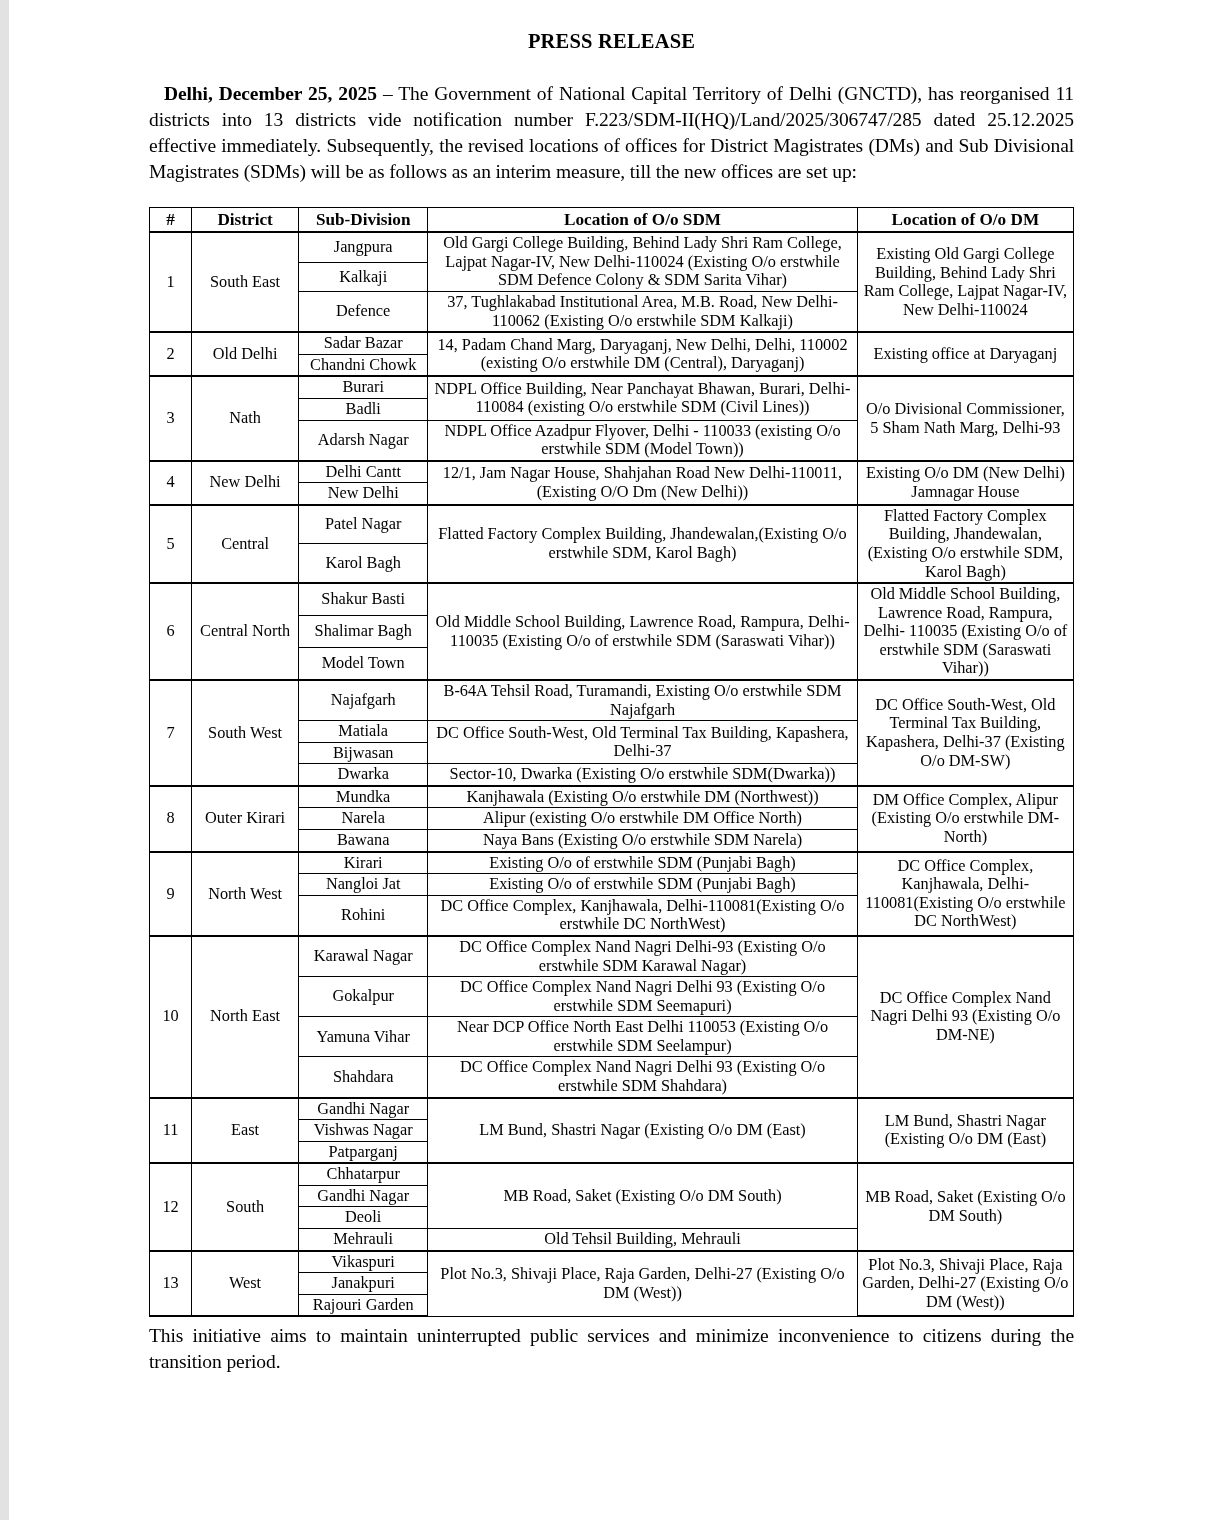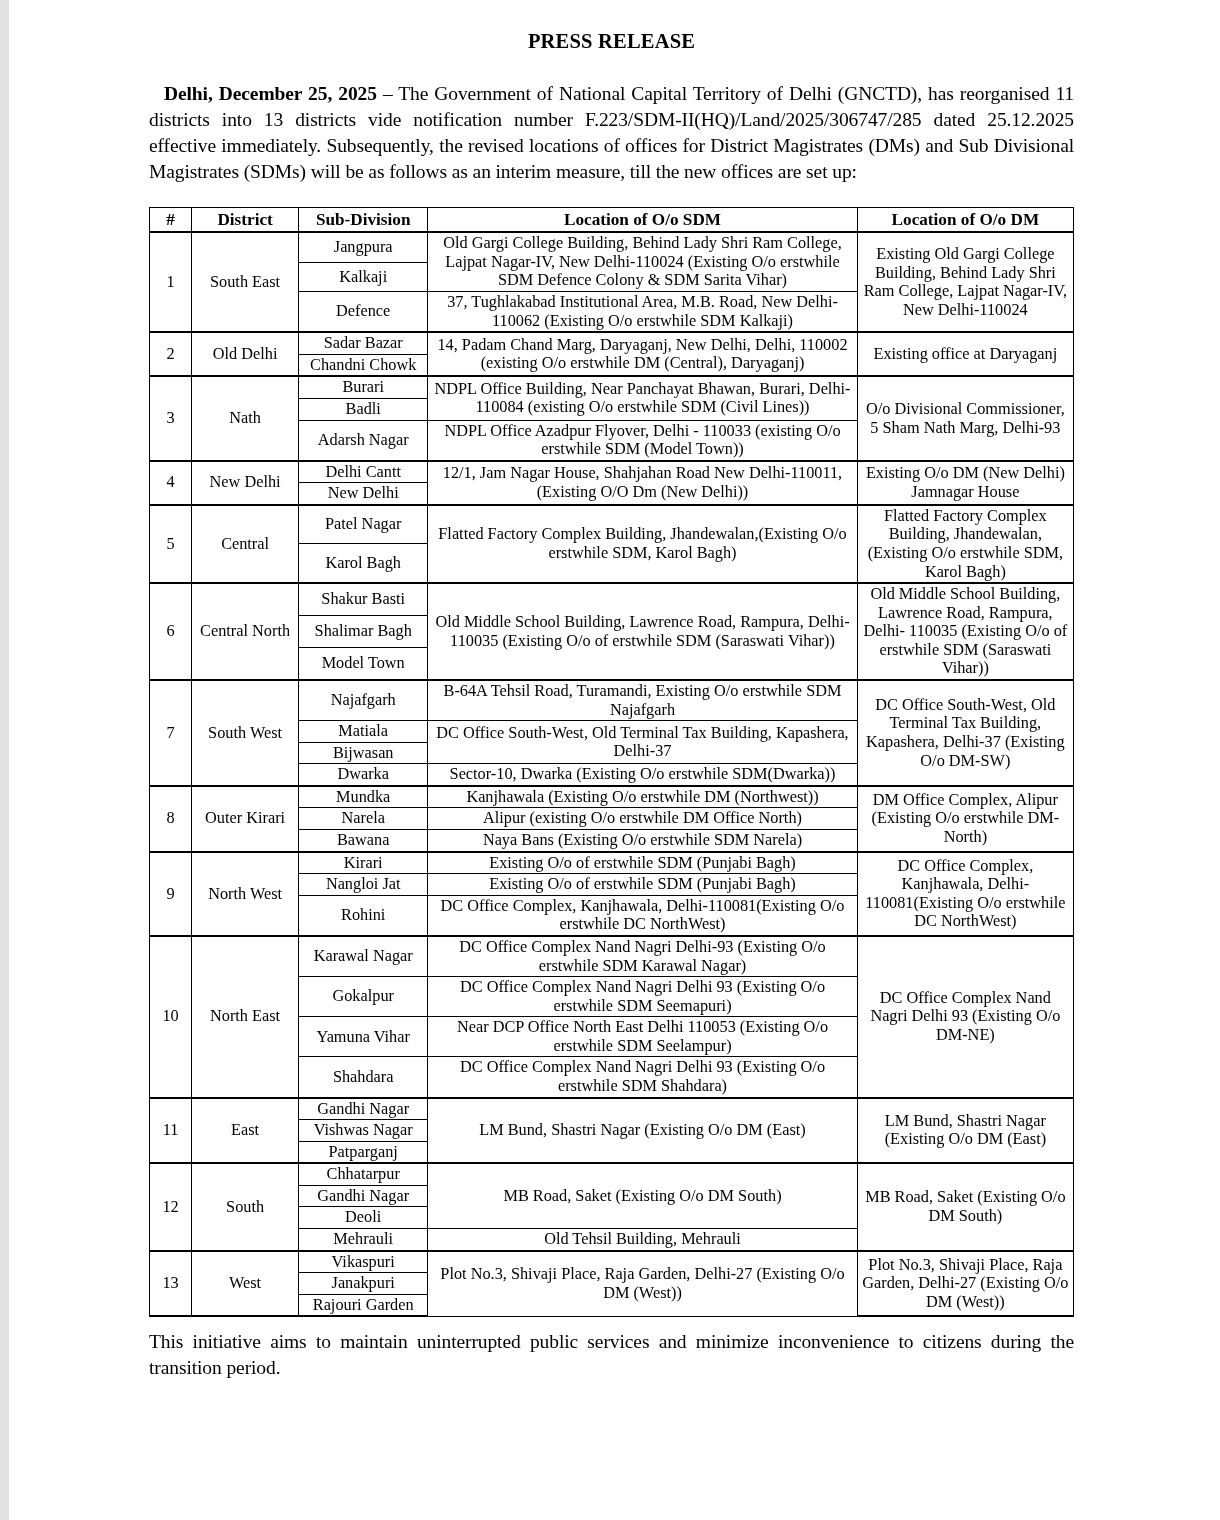--- a/index.html
+++ b/index.html
@@ -80,21 +80,21 @@
   .c-sdm   { width: 429px; }
   .c-dm    { width: 216px; }
 
   .rowtop { border-top-width: 2.6px !important; }
   .rowbot { border-bottom-width: 2.6px !important; border-radius: 16px; }
 
   .footer-note {
     font-size: 19.5px;
     line-height: 1.33;
     text-align: justify;
-    margin: 12px 0 0 0;
+    margin: 6px 0 0 0;
     letter-spacing: -0.1px;
   }
 </style>
 </head>
 <body>
 
 <div class="page">
   <div class="edge-strip"></div>
 
   <div class="content">

